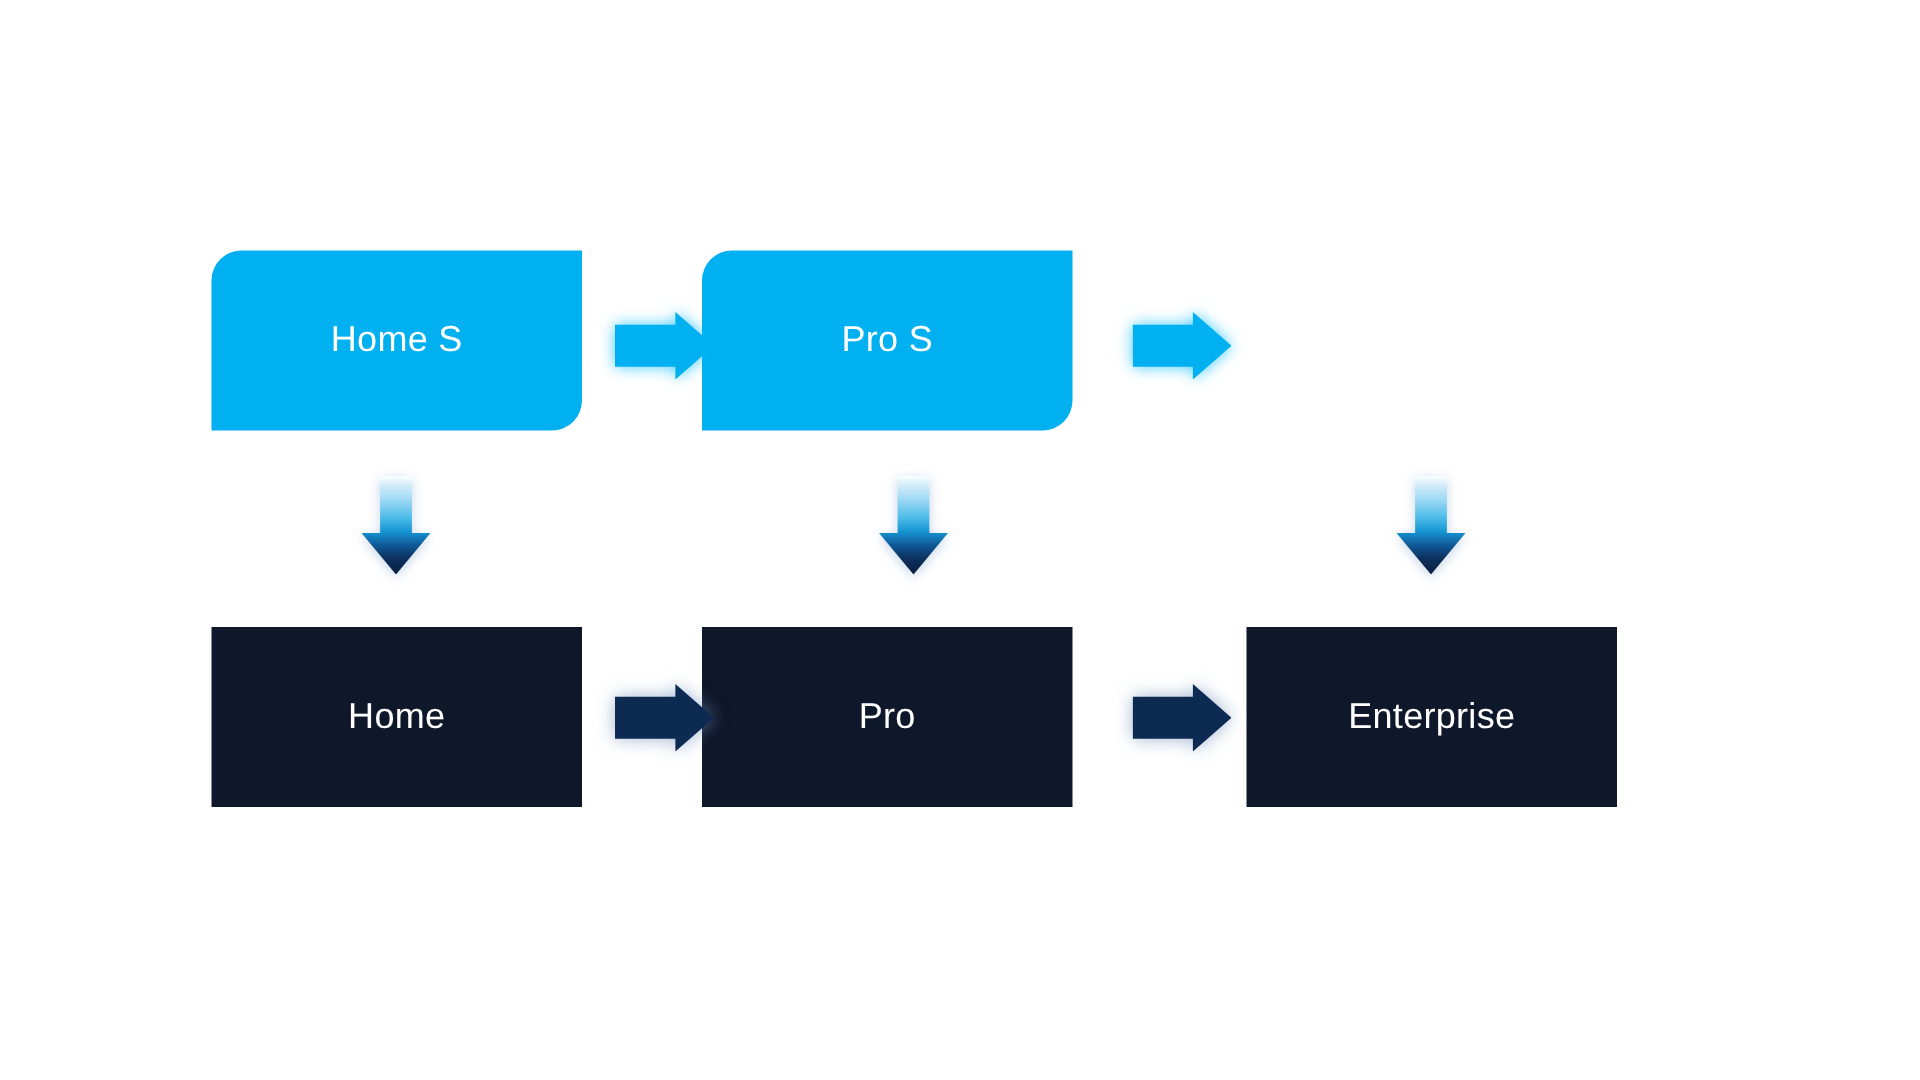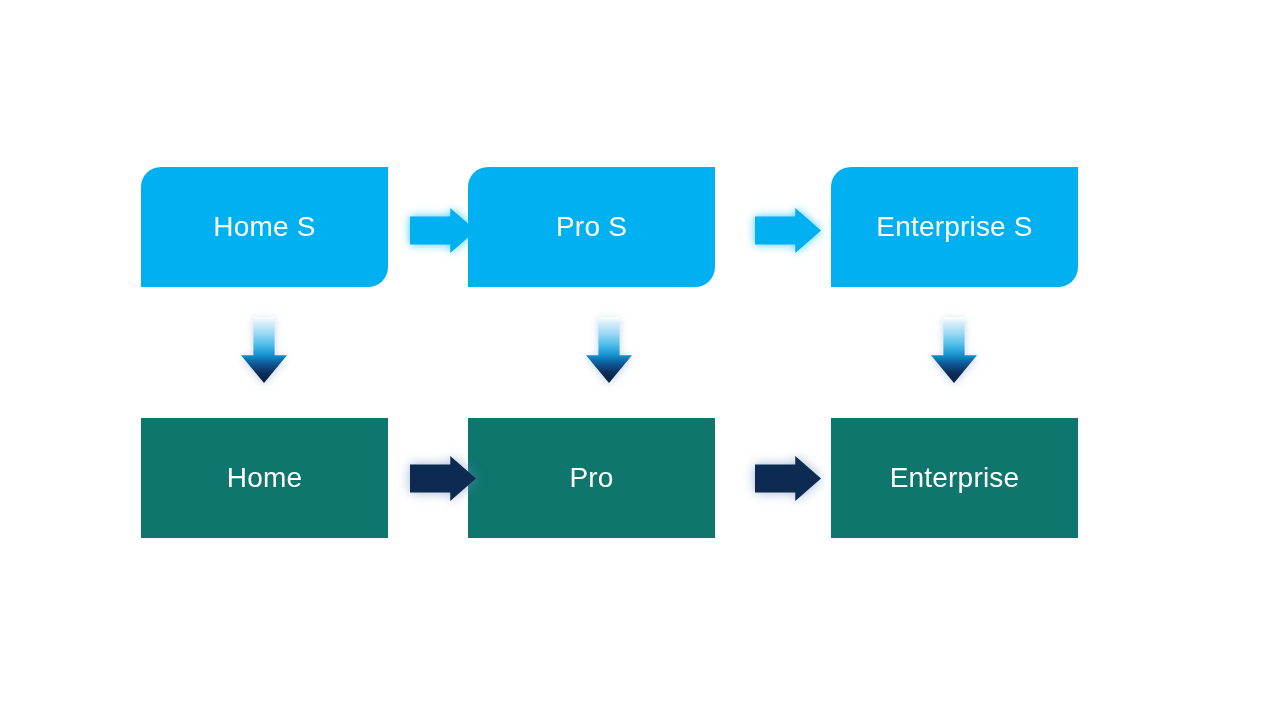--- a/index.html
+++ b/index.html
@@ -19,33 +19,33 @@
   .box {
     position: absolute;
     width: 247px;
     height: 120px;
     display: flex;
     align-items: center;
     justify-content: center;
   }
   .box .label {
     color: #ffffff;
-    font-size: 28px;
+    font-size: 24px;
     font-weight: 400;
     letter-spacing: 0.2px;
     text-align: center;
   }
   .box.top-row {
     top: 167px;
     background: #00B0F0;
     border-radius: 20px 0 20px 0; 
   }
   .box.bottom-row {
     top: 418px;
-    background: #0f766e;
+    background: #0f172a;
     border-radius: 0;
   }
   .col-0 { left: 141px; }
   .col-1 { left: 468px; }
   .col-2 { left: 831px; }
 
   
   .h-arrow-wrap {
     position: absolute;
     width: 66px;
@@ -93,23 +93,20 @@
 <body>
 
 <div class="canvas">
 
   <div class="box top-row col-0">
     <span class="label">Home S</span>
   </div>
   <div class="box top-row col-1">
     <span class="label">Pro S</span>
   </div>
-  <div class="box top-row col-2">
-    <span class="label">Enterprise S</span>
-  </div>
 
   <div class="h-arrow-wrap row-top gap-0">
     <div class="h-arrow cyan"></div>
   </div>
   <div class="h-arrow-wrap row-top gap-1">
     <div class="h-arrow cyan"></div>
   </div>
 
   <div class="v-arrow-wrap col-0">
     <div class="v-arrow"></div>

